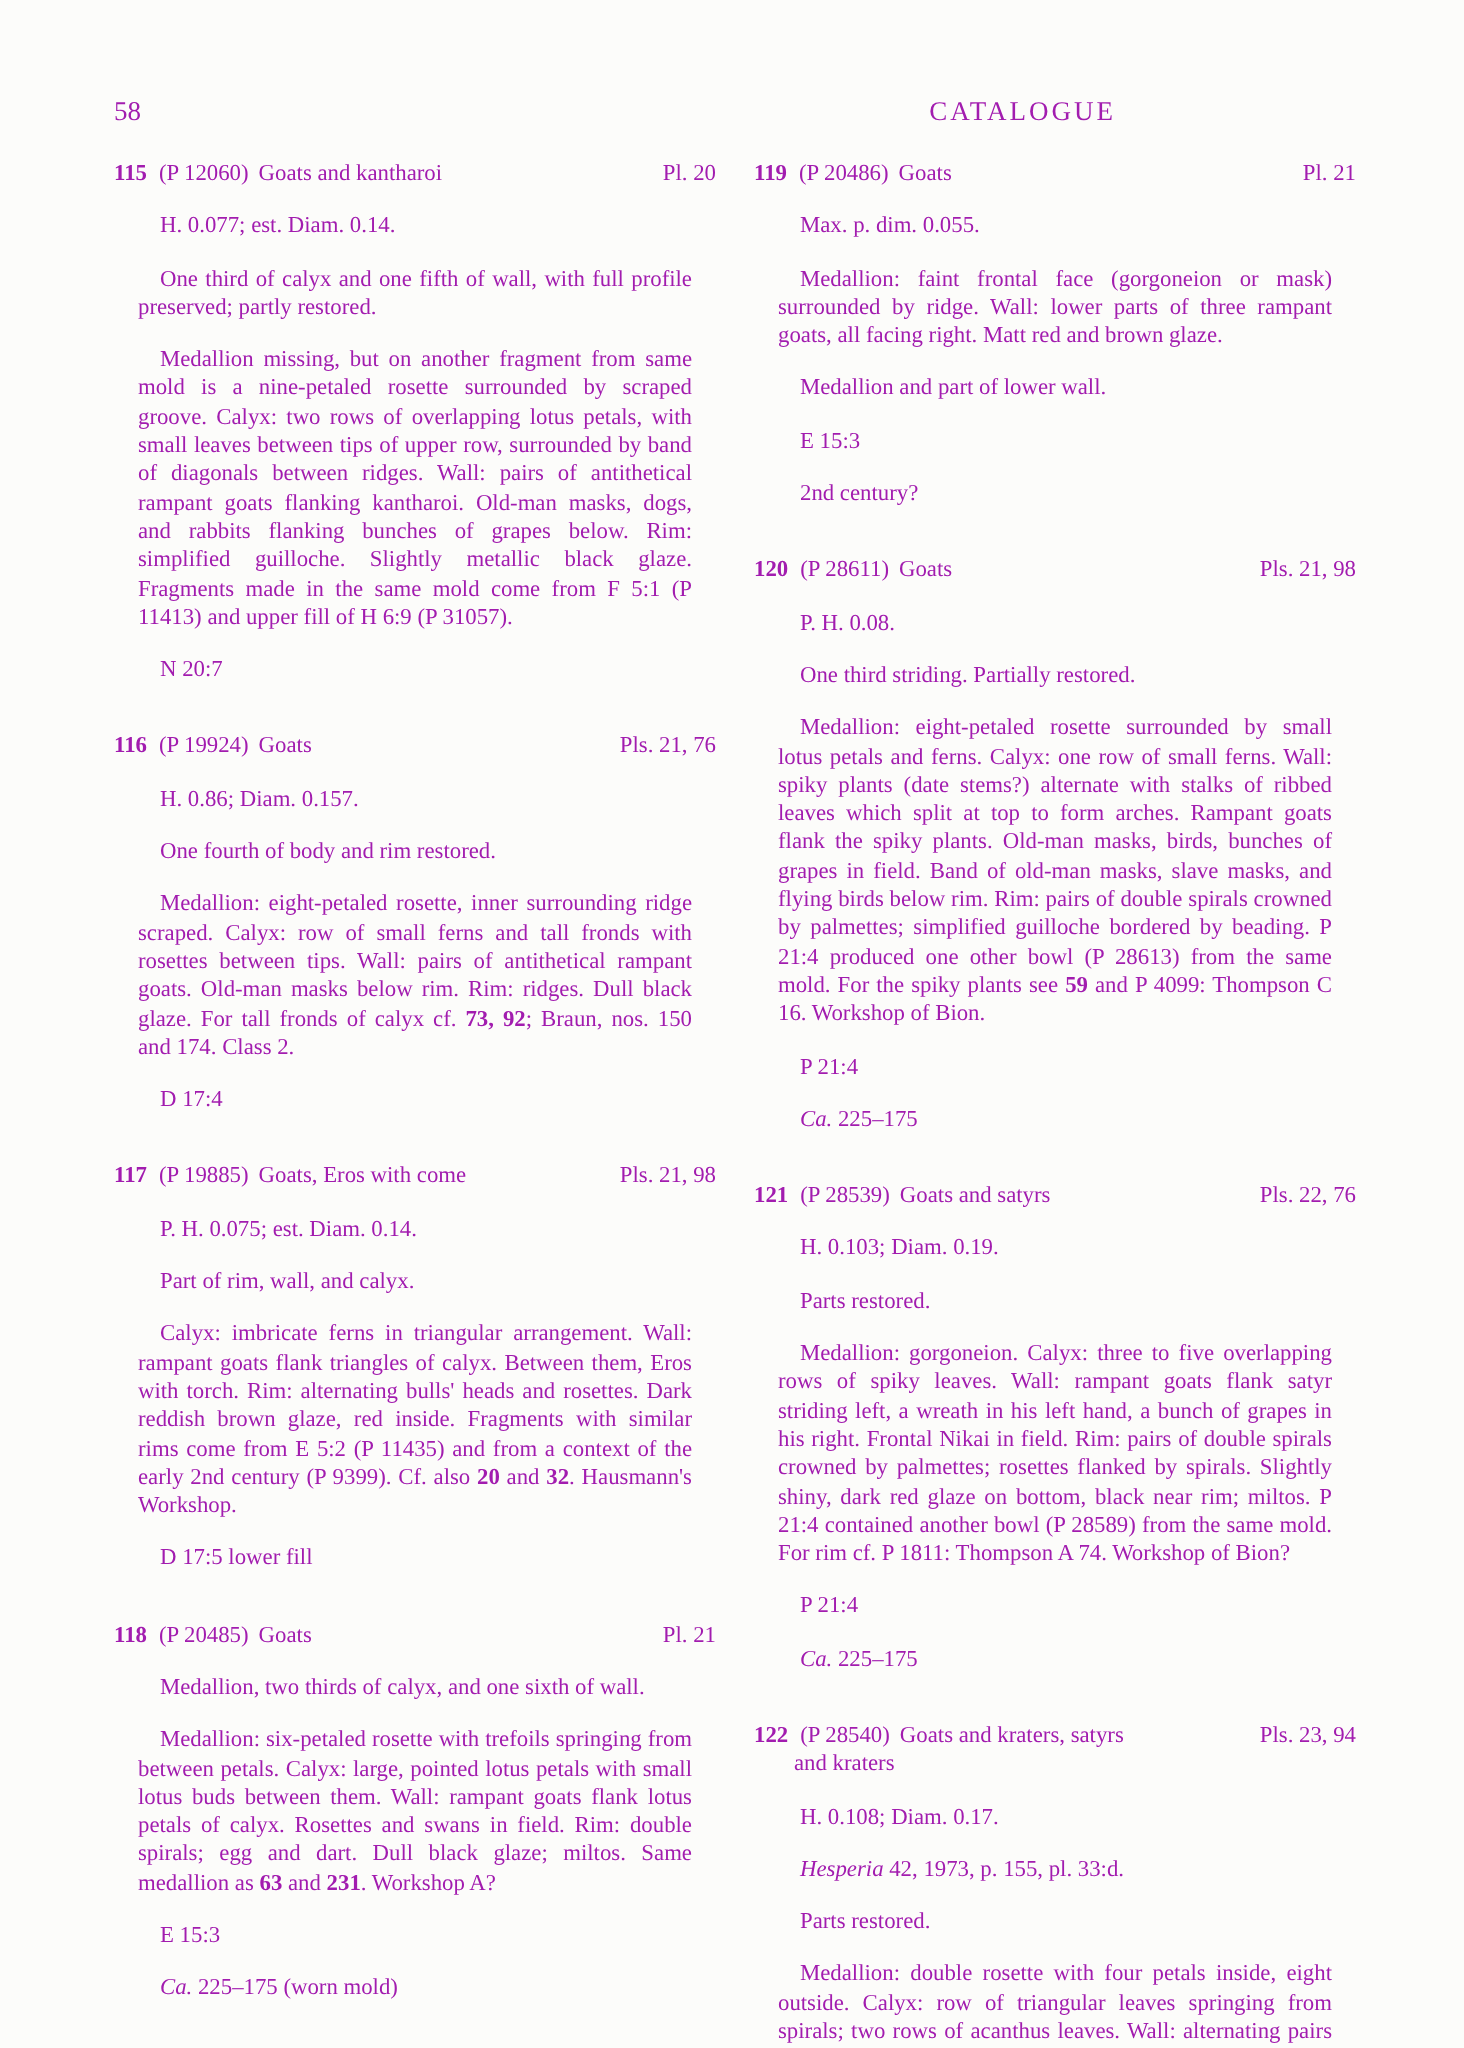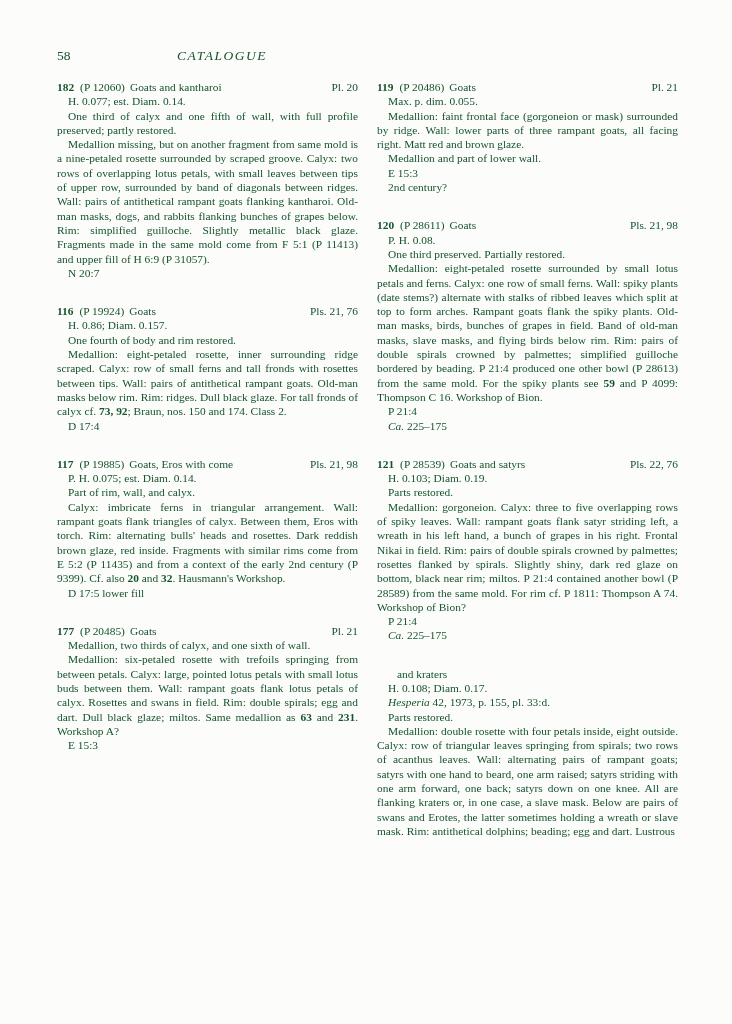--- a/index.html
+++ b/index.html
@@ -2,56 +2,56 @@
 <html><head>
 <meta charset="utf-8">
 <style>
   html,body { margin:0; padding:0; background:#d8d8d8; }
   .page {
     width:732px; height:1024px;
     background:#fcfcfa;
     margin:0 auto;
     position:relative;
     font-family:"Liberation Serif", serif;
-    color:#14532d;
+    color:#a21caf;
     overflow:hidden;
     box-sizing:border-box;
   }
   .page-inner { position:absolute; left:57px; top:48px; width:621px; }
   .page-header { display:flex; align-items:baseline; font-size:13.5px; margin-bottom:16px; }
   .page-number { width:120px; }
-  .page-title { flex:1; text-align:left; letter-spacing:1.5px;font-style:italic; }
+  .page-title { flex:1; text-align:right; letter-spacing:1.5px; }
   .header-spacer { width:120px; }
   .columns { display:flex; }
   .column { width:301px; }
   .column.left { margin-right:19px; }
   .entry { margin-bottom:24px; font-size:11.4px; line-height:14.3px; }
   .entry-head { display:flex; }
   .entry-head .num { font-weight:bold; margin-right:6px; white-space:nowrap; }
   .entry-head .inv { margin-right:5px; white-space:nowrap; }
   .entry-head .title { }
   .entry-head .plate { margin-left:auto; padding-left:8px; white-space:nowrap; }
   .head2 { text-indent:20px; }
-  p.para { margin:0; text-indent:11px; text-align:justify; }
+  p.para { margin:12px; text-indent:11px; text-align:justify; }
 </style>
 </head>
 <body>
 
 <div class="page">
   <div class="page-inner">
     <div class="page-header">
       <span class="page-number">58</span>
       <span class="page-title">CATALOGUE</span>
       <span class="header-spacer"></span>
     </div>
     <div class="columns">
       <div class="column left" id="col-left">
   <div class="entry">
     <div class="entry-head">
-      <span class="num">182</span>
+      <span class="num">115</span>
       <span class="inv">(P 12060)</span>
       <span class="title">Goats and kantharoi</span>
       <span class="plate">Pl. 20</span>
     </div>
 
     <div class="paras">
               <p class="para">H. 0.077; est. Diam. 0.14.</p>
               <p class="para">One third of calyx and one fifth of wall, with full profile preserved; partly restored.</p>
               <p class="para">Medallion missing, but on another fragment from same mold is a nine-petaled rosette surrounded by scraped groove. Calyx: two rows of overlapping lotus petals, with small leaves between tips of upper row, surrounded by band of diagonals between ridges. Wall: pairs of antithetical rampant goats flanking kantharoi. Old-man masks, dogs, and rabbits flanking bunches of grapes below. Rim: simplified guilloche. Slightly metallic black glaze. Fragments made in the same mold come from F 5:1 (P 11413) and upper fill of H 6:9 (P 31057).</p>
               <p class="para">N 20:7</p>
@@ -85,30 +85,31 @@
     <div class="paras">
               <p class="para">P. H. 0.075; est. Diam. 0.14.</p>
               <p class="para">Part of rim, wall, and calyx.</p>
               <p class="para">Calyx: imbricate ferns in triangular arrangement. Wall: rampant goats flank triangles of calyx. Between them, Eros with torch. Rim: alternating bulls' heads and rosettes. Dark reddish brown glaze, red inside. Fragments with similar rims come from E 5:2 (P 11435) and from a context of the early 2nd century (P 9399). Cf. also <b>20</b> and <b>32</b>. Hausmann's Workshop.</p>
               <p class="para">D 17:5 lower fill</p>
             </div>
   </div>
 
   <div class="entry">
     <div class="entry-head">
-      <span class="num">177</span>
+      <span class="num">118</span>
       <span class="inv">(P 20485)</span>
       <span class="title">Goats</span>
       <span class="plate">Pl. 21</span>
     </div>
 
     <div class="paras">
               <p class="para">Medallion, two thirds of calyx, and one sixth of wall.</p>
               <p class="para">Medallion: six-petaled rosette with trefoils springing from between petals. Calyx: large, pointed lotus petals with small lotus buds between them. Wall: rampant goats flank lotus petals of calyx. Rosettes and swans in field. Rim: double spirals; egg and dart. Dull black glaze; miltos. Same medallion as <b>63</b> and <b>231</b>. Workshop A?</p>
               <p class="para">E 15:3</p>
+              <p class="para"><i>Ca.</i> 225–175 (worn mold)</p>
             </div>
   </div>
 </div>
       <div class="column right" id="col-right">
   <div class="entry">
     <div class="entry-head">
       <span class="num">119</span>
       <span class="inv">(P 20486)</span>
       <span class="title">Goats</span>
       <span class="plate">Pl. 21</span>
@@ -126,21 +127,21 @@
   <div class="entry">
     <div class="entry-head">
       <span class="num">120</span>
       <span class="inv">(P 28611)</span>
       <span class="title">Goats</span>
       <span class="plate">Pls. 21, 98</span>
     </div>
 
     <div class="paras">
               <p class="para">P. H. 0.08.</p>
-              <p class="para">One third preserved. Partially restored.</p>
+              <p class="para">One third striding. Partially restored.</p>
               <p class="para">Medallion: eight-petaled rosette surrounded by small lotus petals and ferns. Calyx: one row of small ferns. Wall: spiky plants (date stems?) alternate with stalks of ribbed leaves which split at top to form arches. Rampant goats flank the spiky plants. Old-man masks, birds, bunches of grapes in field. Band of old-man masks, slave masks, and flying birds below rim. Rim: pairs of double spirals crowned by palmettes; simplified guilloche bordered by beading. P 21:4 produced one other bowl (P 28613) from the same mold. For the spiky plants see <b>59</b> and P 4099: Thompson C 16. Workshop of Bion.</p>
               <p class="para">P 21:4</p>
               <p class="para"><i>Ca.</i> 225–175</p>
             </div>
   </div>
 
   <div class="entry">
     <div class="entry-head">
       <span class="num">121</span>
       <span class="inv">(P 28539)</span>
@@ -151,20 +152,26 @@
     <div class="paras">
               <p class="para">H. 0.103; Diam. 0.19.</p>
               <p class="para">Parts restored.</p>
               <p class="para">Medallion: gorgoneion. Calyx: three to five overlapping rows of spiky leaves. Wall: rampant goats flank satyr striding left, a wreath in his left hand, a bunch of grapes in his right. Frontal Nikai in field. Rim: pairs of double spirals crowned by palmettes; rosettes flanked by spirals. Slightly shiny, dark red glaze on bottom, black near rim; miltos. P 21:4 contained another bowl (P 28589) from the same mold. For rim cf. P 1811: Thompson A 74. Workshop of Bion?</p>
               <p class="para">P 21:4</p>
               <p class="para"><i>Ca.</i> 225–175</p>
             </div>
   </div>
 
   <div class="entry">
+    <div class="entry-head">
+      <span class="num">122</span>
+      <span class="inv">(P 28540)</span>
+      <span class="title">Goats and kraters, satyrs</span>
+      <span class="plate">Pls. 23, 94</span>
+    </div>
     <div class="head2">and kraters</div>
     <div class="paras">
               <p class="para">H. 0.108; Diam. 0.17.</p>
               <p class="para"><i>Hesperia</i> 42, 1973, p. 155, pl. 33:d.</p>
               <p class="para">Parts restored.</p>
               <p class="para">Medallion: double rosette with four petals inside, eight outside. Calyx: row of triangular leaves springing from spirals; two rows of acanthus leaves. Wall: alternating pairs of rampant goats; satyrs with one hand to beard, one arm raised; satyrs striding with one arm forward, one back; satyrs down on one knee. All are flanking kraters or, in one case, a slave mask. Below are pairs of swans and Erotes, the latter sometimes holding a wreath or slave mask. Rim: antithetical dolphins; beading; egg and dart. Lustrous</p>
             </div>
   </div>
 </div>
     </div>

